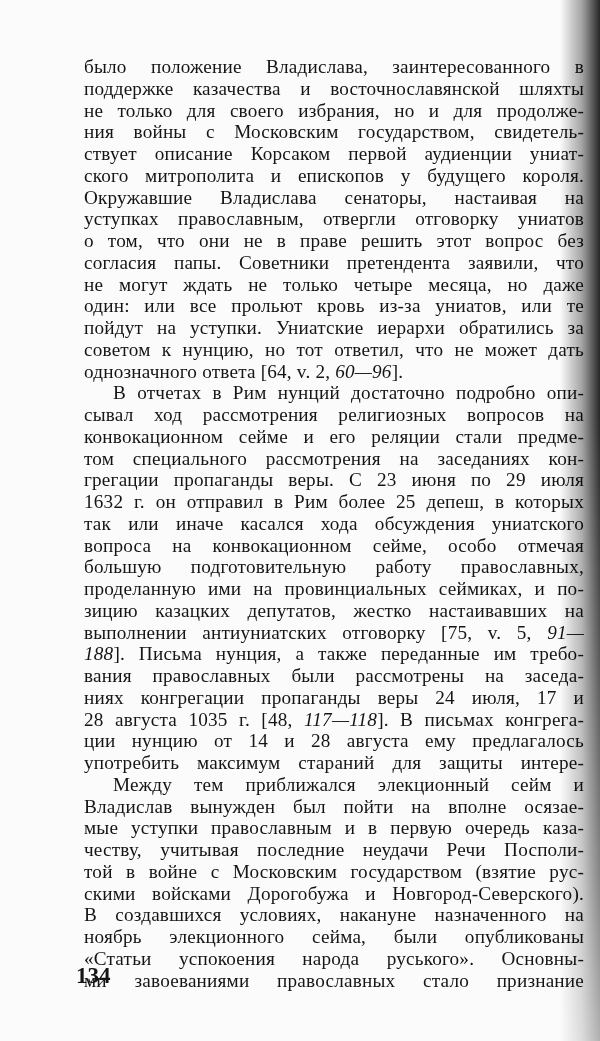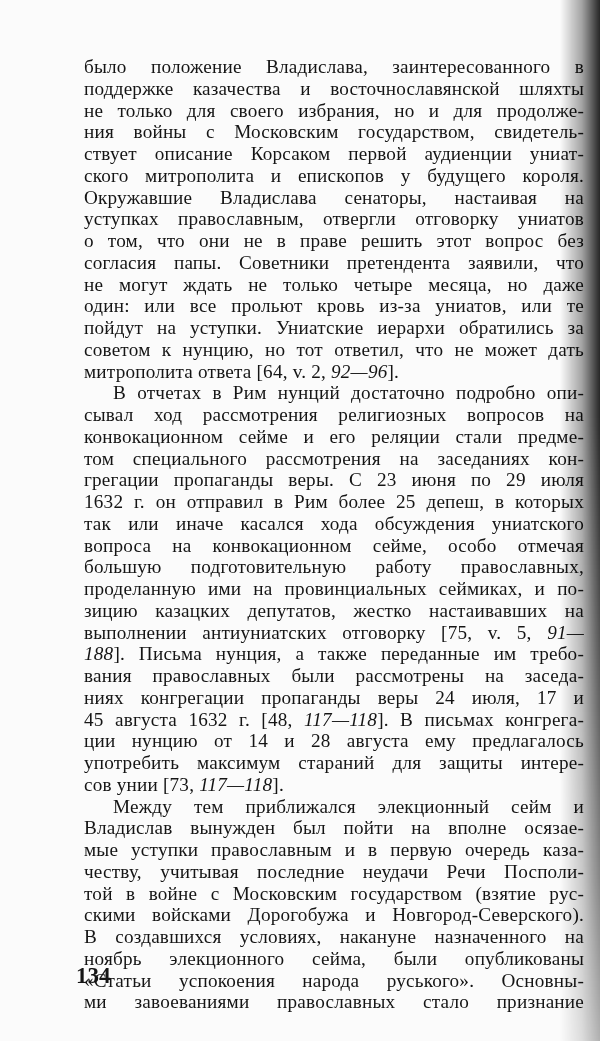--- a/index.html
+++ b/index.html
@@ -84,43 +84,42 @@
       <span class="line">ствует описание Корсаком первой аудиенции униат-</span>
       <span class="line">ского митрополита и епископов у будущего короля.</span>
       <span class="line">Окружавшие Владислава сенаторы, настаивая на</span>
       <span class="line">уступках православным, отвергли отговорку униатов</span>
       <span class="line">о том, что они не в праве решить этот вопрос без</span>
       <span class="line">согласия папы. Советники претендента заявили, что</span>
       <span class="line">не могут ждать не только четыре месяца, но даже</span>
       <span class="line">один: или все прольют кровь из-за униатов, или те</span>
       <span class="line">пойдут на уступки. Униатские иерархи обратились за</span>
       <span class="line">советом к нунцию, но тот ответил, что не может дать</span>
-      <span class="line last"><span>митрополита ответа [64, v. 2, </span><span class="ital">92—96</span><span>].</span></span>
+      <span class="line last"><span>однозначного ответа [64, v. 2, </span><span class="ital">60—96</span><span>].</span></span>
     </div>
 
     <div>
       <span class="line indent">В отчетах в Рим нунций достаточно подробно опи-</span>
       <span class="line">сывал ход рассмотрения религиозных вопросов на</span>
       <span class="line">конвокационном сейме и его реляции стали предме-</span>
       <span class="line">том специального рассмотрения на заседаниях кон-</span>
       <span class="line">грегации пропаганды веры. С 23 июня по 29 июля</span>
       <span class="line">1632 г. он отправил в Рим более 25 депеш, в которых</span>
       <span class="line">так или иначе касался хода обсуждения униатского</span>
       <span class="line">вопроса на конвокационном сейме, особо отмечая</span>
       <span class="line">большую подготовительную работу православных,</span>
       <span class="line">проделанную ими на провинциальных сеймиках, и по-</span>
       <span class="line">зицию казацких депутатов, жестко настаивавших на</span>
       <span class="line"><span>выполнении антиуниатских отговорку [75, v. 5, </span><span class="ital">91—</span></span>
       <span class="line"><span class="ital">188</span><span>]. Письма нунция, а также переданные им требо-</span></span>
       <span class="line">вания православных были рассмотрены на заседа-</span>
       <span class="line">ниях конгрегации пропаганды веры 24 июля, 17 и</span>
-      <span class="line"><span>45 августа 1632 г. [48, </span><span class="ital">117—118</span><span>]. В письмах конгрега-</span></span>
+      <span class="line"><span>28 августа 1035 г. [48, </span><span class="ital">117—118</span><span>]. В письмах конгрега-</span></span>
       <span class="line">ции нунцию от 14 и 28 августа ему предлагалось</span>
       <span class="line">употребить максимум стараний для защиты интере-</span>
-      <span class="line last"><span>сов унии [73, </span><span class="ital">117—118</span><span>].</span></span>
     </div>
 
     <div>
       <span class="line indent">Между тем приближался элекционный сейм и</span>
       <span class="line">Владислав вынужден был пойти на вполне осязае-</span>
       <span class="line">мые уступки православным и в первую очередь каза-</span>
       <span class="line">честву, учитывая последние неудачи Речи Посполи-</span>
       <span class="line">той в войне с Московским государством (взятие рус-</span>
       <span class="line">скими войсками Дорогобужа и Новгород-Северского).</span>
       <span class="line">В создавшихся условиях, накануне назначенного на</span>

